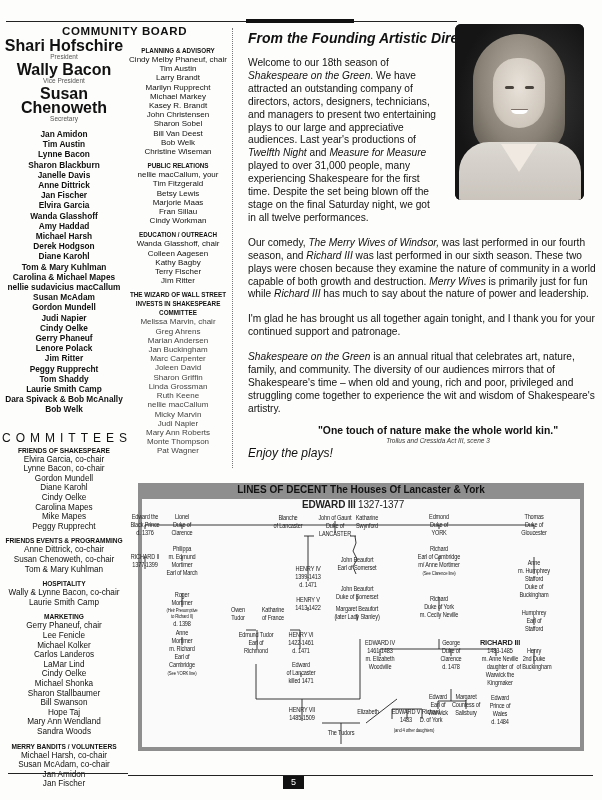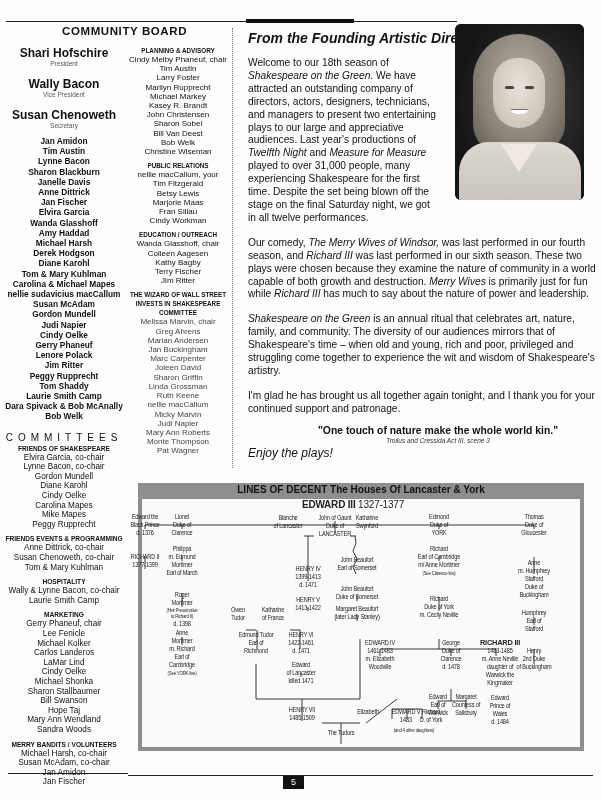--- a/index.html
+++ b/index.html
@@ -5,26 +5,26 @@
   * { box-sizing: border-box; margin: 0; padding: 0; }
   html, body { width: 602px; height: 800px; background: #fdfdfb; overflow: hidden; }
   body { position: relative; font-family: "Liberation Sans", sans-serif; color: #111; }
 
   .rule-top { position: absolute; top: 21px; left: 6px; right: 145px; height: 1px; background: #222; }
   .rule-top-thick { position: absolute; top: 19px; left: 246px; width: 108px; height: 4px; background: #111; }
 
   
   .col-left { position: absolute; left: 2px; top: 25px; width: 124px; text-align: center; }
   .col-left .board-title { font-size: 11.5px; font-weight: bold; letter-spacing: 0.6px; text-align: left; padding-right: 0; margin-left: 60px; width: 128px; white-space: nowrap; }
-  .officer-name { font-size: 12px; font-weight: bold; line-height: 14px; margin-top: 9px; }
+  .officer-name { font-size: 16px; font-weight: bold; line-height: 14px; margin-top: 2px; }
   .officer-role { font-size: 6.5px; color: #555; line-height: 8px; }
   .member-list { margin-top: 6px; }
   .member { font-size: 8.3px; font-weight: bold; line-height: 10.2px; white-space: nowrap; }
 
-  .committees-title { font-size: 10px; letter-spacing: 5px; margin-top: 10px; }
+  .committees-title { font-size: 12px; letter-spacing: 5px; margin-top: 16px; }
   .cmt-head { font-size: 6.6px; font-weight: bold; line-height: 9px; margin-top: 5px; white-space: nowrap; }
   .cmt-item { font-size: 8.2px; line-height: 9.6px; white-space: nowrap; }
   .cmt-head.first { margin-top: 1px; }
   .rule-bottom-left { position: absolute; left: 8px; top: 773px; width: 120px; height: 1px; background: #222; }
 
   
   .col-mid { position: absolute; left: 124px; top: 41px; width: 108px; text-align: center; }
   .col-mid .cmt-head { font-size: 6.3px; }
   .col-mid .cmt-item { font-size: 8px; line-height: 9.2px; }
   .col-mid .light .cmt-item { color: #444; font-weight: normal; }
@@ -160,21 +160,21 @@
       </div>
     </div>
 </div>
 <div class="rule-bottom-left"></div>
 
 <div class="col-mid" id="cmt-right">
     <div class="cmt-head">PLANNING &amp; ADVISORY</div>
     <div>
       <div class="cmt-item">Cindy Melby Phaneuf, chair</div>
       <div class="cmt-item">Tim Austin</div>
-      <div class="cmt-item">Larry Foster</div>
+      <div class="cmt-item">Larry Brandt</div>
       <div class="cmt-item">Marilyn Rupprecht</div>
       <div class="cmt-item">Michael Markey</div>
       <div class="cmt-item">Kasey R. Brandt</div>
       <div class="cmt-item">John Christensen</div>
       <div class="cmt-item">Sharon Sobel</div>
       <div class="cmt-item">Bill Van Deest</div>
       <div class="cmt-item">Bob Welk</div>
       <div class="cmt-item">Christine Wiseman</div>
     </div>
     <div class="cmt-head">PUBLIC RELATIONS</div>
@@ -213,22 +213,22 @@
       <div class="cmt-item">Pat Wagner</div>
     </div>
   </div>
 
 <div class="dotted"></div>
 
 <div class="letter">
   <div class="letter-heading">From the Founding Artistic Director . . .</div>
   <div class="para narrow" style="width:192px"><span>Welcome to our 18th season of </span><i>Shakespeare on the Green</i><span>.  We have attracted an outstanding company of directors, actors, designers, technicians, and managers to present two entertaining plays to our large and appreciative audiences.  Last year's productions of </span><i>Twelfth Night</i><span> and </span><i>Measure for Measure</i><span> played to over 31,000 people, many experiencing Shakespeare for the first time.  Despite the set being blown off the stage on the final Saturday night, we got in all twelve performances.</span></div>
   <div class="para" style="text-indent:0"><span>Our comedy, </span><i>The Merry Wives of Windsor,</i><span> was last performed in our fourth season, and </span><i>Richard III</i><span> was last performed in our sixth season.  These two plays were chosen because they examine the nature of community in a world capable of both growth and destruction.  </span><i>Merry Wives</i><span> is primarily just for fun while </span><i>Richard III</i><span> has much to say about the nature of power and leadership.</span></div>
+  <div class="para"><span>I'm glad he has brought us all together again tonight, and I thank you for your continued support and patronage.</span></div>
   <div class="para"><i>Shakespeare on the Green</i><span> is an annual ritual that celebrates art, nature, family, and community.  The diversity of our audiences mirrors that of Shakespeare's time – when old and young, rich and poor, privileged and struggling come together to experience the wit and wisdom of Shakespeare's artistry.</span></div>
-  <div class="para"><span>I'm glad he has brought us all together again tonight, and I thank you for your continued support and patronage.</span></div>
   <div class="quote">"One touch of nature make the whole world kin."</div>
   <div class="quote-src">Troilus and Cressida  Act III, scene 3</div>
   <div class="signoff">Enjoy the plays!</div>
 </div>
 
 <div class="photo">
   <div class="bg"></div>
   <div class="hair"></div>
   <div class="body"></div>
   <div class="collar"></div>

